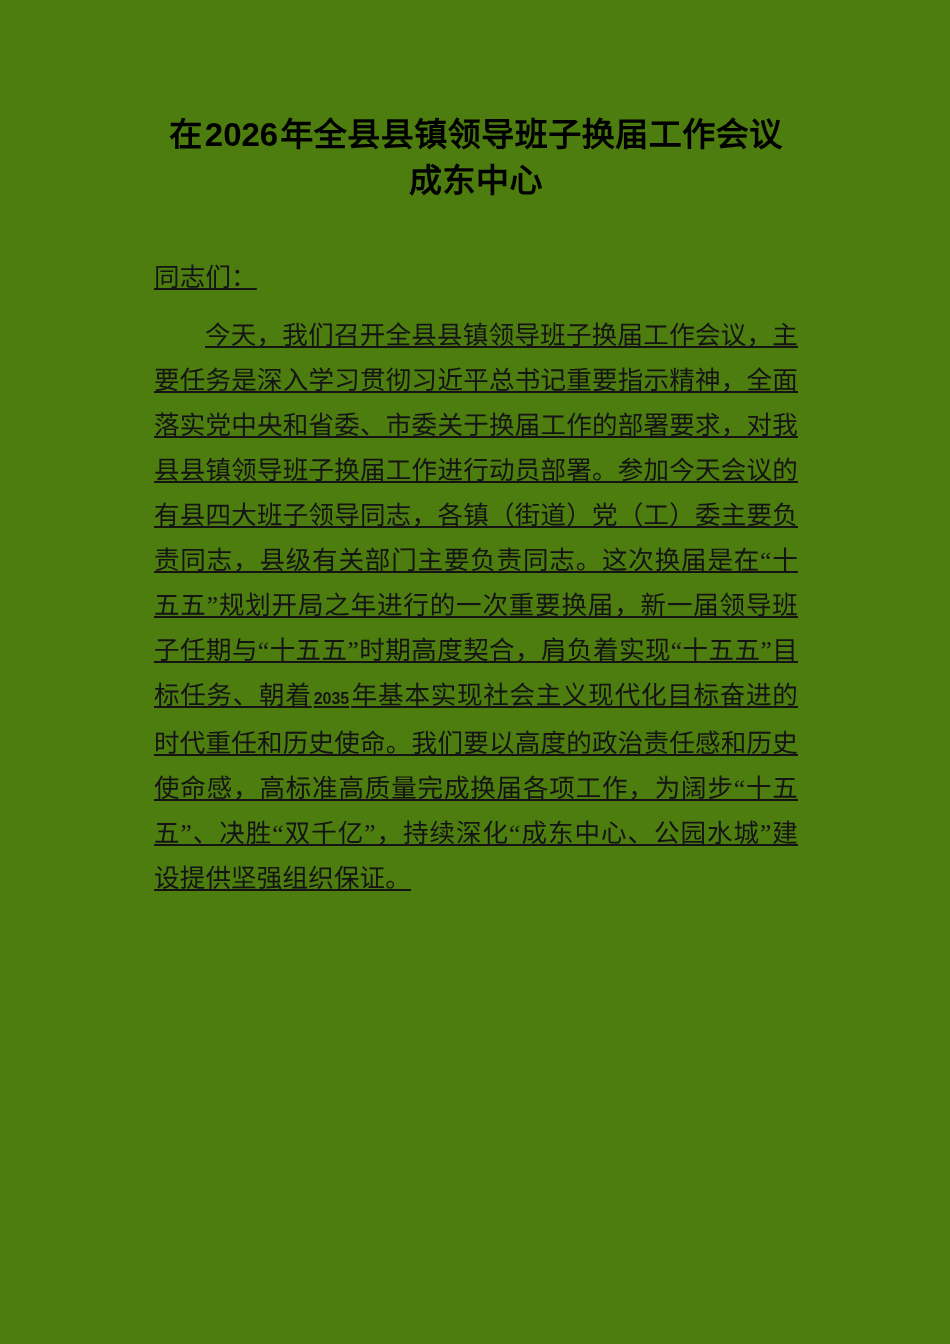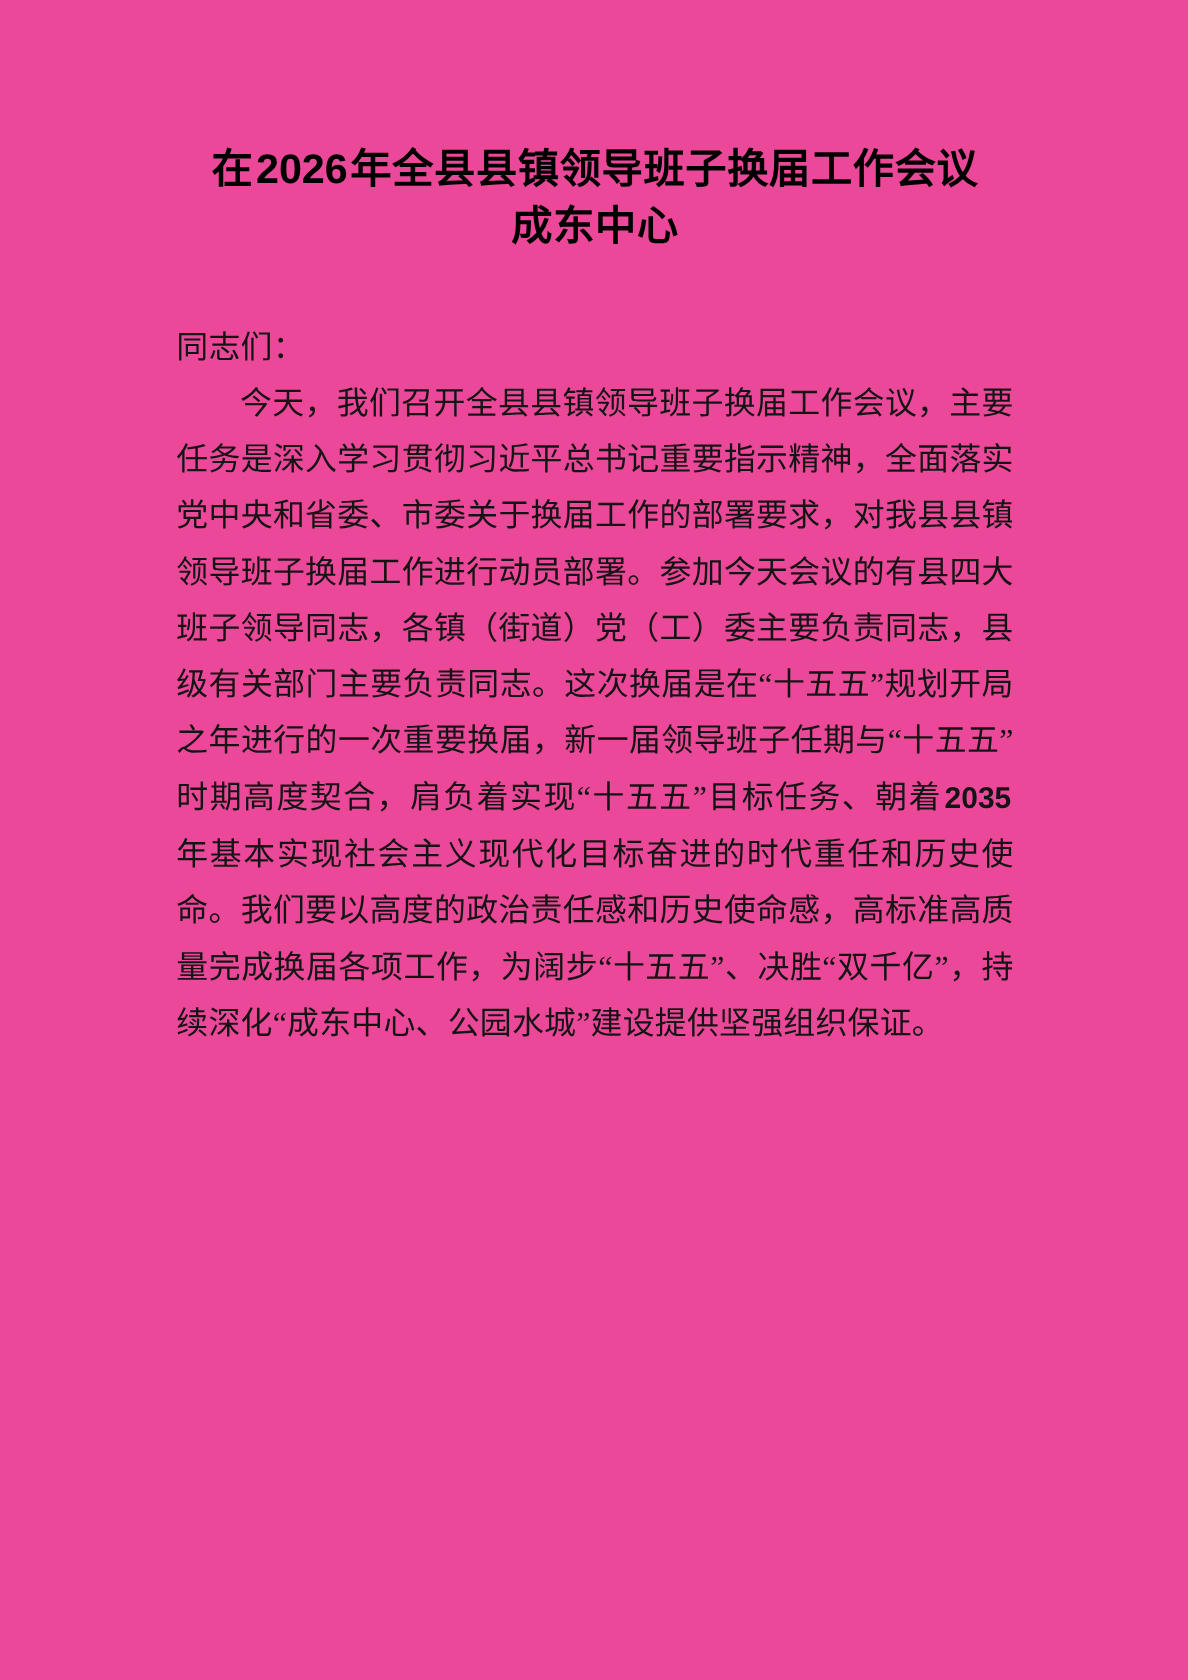--- a/index.html
+++ b/index.html
@@ -12,21 +12,21 @@
     font-family: "Liberation Serif", "DejaVu Serif", serif;
     color: #000000;
     -webkit-font-smoothing: antialiased;
   }
 
   .page {
     position: relative;
     width: 950px;
     height: 1344px;
     margin: 0 auto;
-    background: #ec4899;
+    background: #4d7c0f;
     overflow: hidden;
     box-sizing: border-box;
   }
 
   .content {
     position: absolute;
     left: 141px;
     top: 0;
     width: 670px;
   }
@@ -50,42 +50,43 @@
     letter-spacing: 0px;
     padding: 0 2px;
   }
 
   
   .body-block {
     margin-top: 51px;
   }
 
   p.para {
-    margin: 0;
+    margin: 13px;
     padding: 0;
     font-family: "Liberation Serif", "DejaVu Serif", serif;
     font-size: 25.5px;
     line-height: 45px;
     color: #141414;
     text-align: justify;
     text-justify: inter-character;
     text-align-last: left;
     letter-spacing: 0.2px;
     word-break: break-all;
+    text-decoration: underline;
   }
 
   p.para.indent {
     text-indent: 2em;
   }
 
   
   .lat {
     font-family: "Liberation Sans", "DejaVu Sans", sans-serif;
     font-weight: bold;
-    font-size: 24px;
+    font-size: 16px;
     letter-spacing: 0px;
     padding: 0 2px;
   }
 
   .salutation {
     text-indent: 0;
   }
 </style>
 </head>
 <body>

